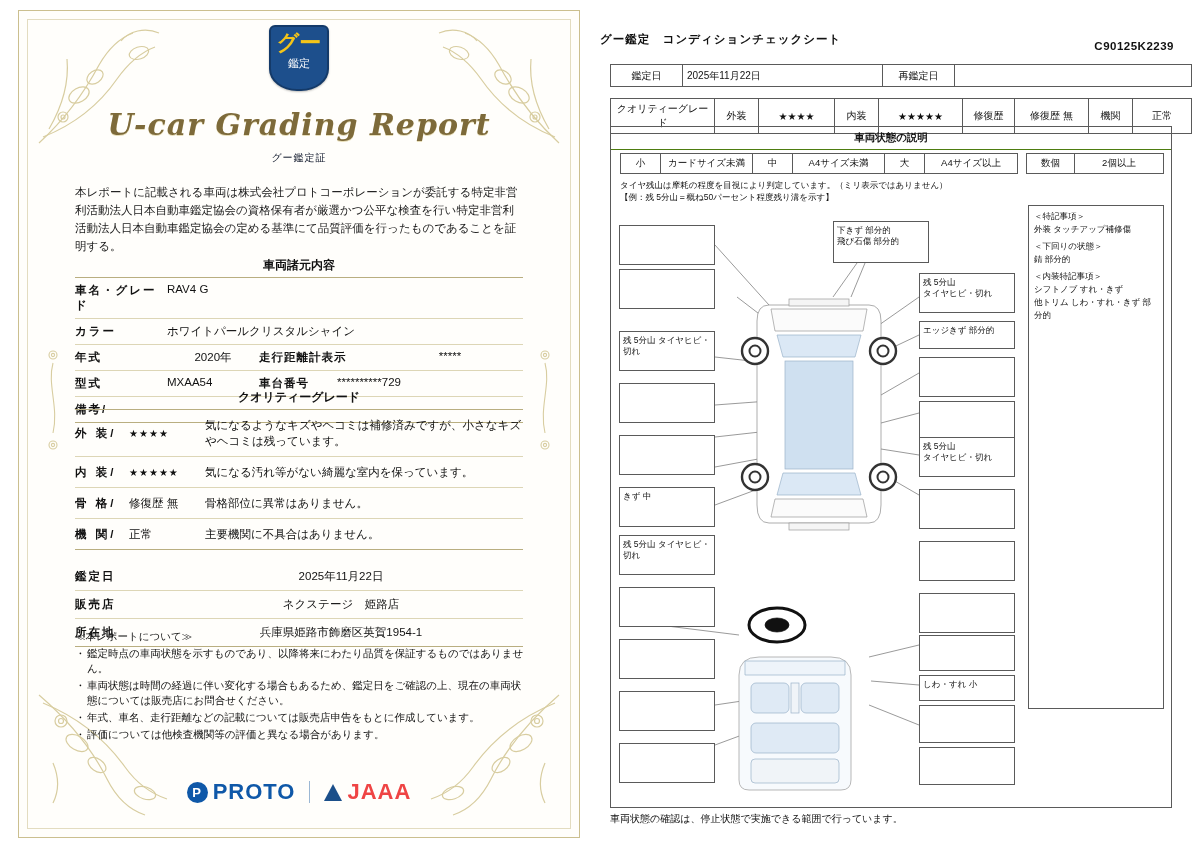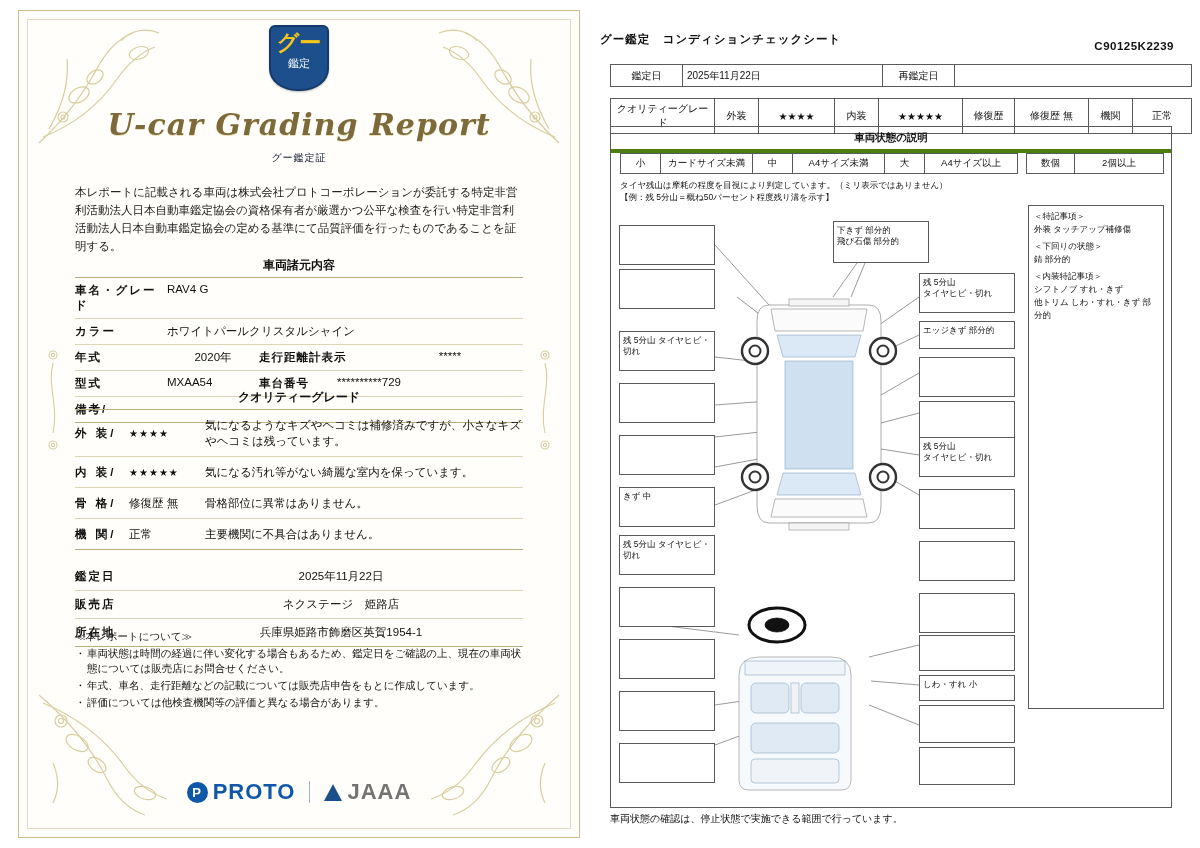--- a/index.html
+++ b/index.html
@@ -95,39 +95,39 @@
   .brands {
     position:absolute; left:0; right:0; bottom:32px;
     display:flex; align-items:center; justify-content:center; gap:14px;
   }
   .proto { display:flex; align-items:center; gap:5px; color:#0f58a8; font-weight:bold; font-size:22px; letter-spacing:1px; }
   .proto .pcirc {
     width:21px;height:21px;border-radius:50%;background:#0f58a8;color:#fff;
     font-size:13px;display:flex;align-items:center;justify-content:center;font-weight:bold;
   }
   .divider-v { width:1px; height:22px; background:#9bb7d4; }
-  .jaaa { display:flex; align-items:center; gap:5px; color:#737373; font-weight:bold; font-size:22px; letter-spacing:1px;}
+  .jaaa { display:flex; align-items:center; gap:5px; color:#ef4444; font-weight:bold; font-size:22px; letter-spacing:1px;}
   .jaaa .tri { width:0;height:0;border-left:9px solid transparent;border-right:9px solid transparent;border-bottom:17px solid #1b4f8a;}
 
   
   .right { position:absolute; left:600px; top:10px; width:582px; height:828px; }
   .r-title { font-size:11.5px; font-weight:bold; padding-top:22px; letter-spacing:1px;}
   .r-code { position:absolute; right:8px; top:30px; font-size:11.5px; font-weight:bold; letter-spacing:0.5px;}
 
   table.grid { border-collapse:collapse; width:100%; }
   table.grid td { border:1px solid #5a5a5a; font-size:10px; padding:3px 4px; }
   .c { text-align:center; }
 
   .t1 { position:absolute; left:10px; top:54px; width:562px; }
   .t1 td { height:22px; }
   .t2 { position:absolute; left:10px; top:88px; width:562px; }
   .t2 td { height:22px; }
 
   .panel { position:absolute; left:10px; top:116px; width:562px; height:682px; border:1px solid #5a5a5a; }
-  .panel-title { text-align:center; font-size:10.5px; font-weight:bold; border-bottom:4px solid #4d7c0f; padding:4px 0; }
+  .panel-title { text-align:center; font-size:10.5px; font-weight:bold; border-bottom:1px solid #4d7c0f; padding:4px 0; }
 
   .legend { position:absolute; left:9px; top:26px; width:398px; }
   .legend table { border-collapse:collapse; width:100%; }
   .legend td { border:1px solid #5a5a5a; font-size:9.5px; padding:3px 2px; text-align:center; height:19px;}
   .legend-r { position:absolute; left:415px; top:26px; width:138px; }
   .legend-r table { border-collapse:collapse; width:100%; }
   .legend-r td { border:1px solid #5a5a5a; font-size:9.5px; padding:3px 2px; text-align:center; height:19px;}
 
   .note-small { position:absolute; left:9px; top:52px; width:400px; font-size:8.5px; line-height:12px; }
 
@@ -301,20 +301,21 @@
       </div>
       <div class="trow rule">
         <div class="t-lbl">所在地</div>
         <div class="t-val">兵庫県姫路市飾磨区英賀1954-1</div>
       </div>
     </div>
 
     <div class="notes">
       <div class="nt-title">≪本レポートについて≫</div>
       <ul>
+        <li>鑑定時点の車両状態を示すものであり、以降将来にわたり品質を保証するものではありません。</li>
         <li>車両状態は時間の経過に伴い変化する場合もあるため、鑑定日をご確認の上、現在の車両状態については販売店にお問合せください。</li>
         <li>年式、車名、走行距離などの記載については販売店申告をもとに作成しています。</li>
         <li>評価については他検査機関等の評価と異なる場合があります。</li>
       </ul>
     </div>
 
     <div class="brands">
       <div class="proto">
         <span class="pcirc">P</span>
         <span>PROTO</span>

